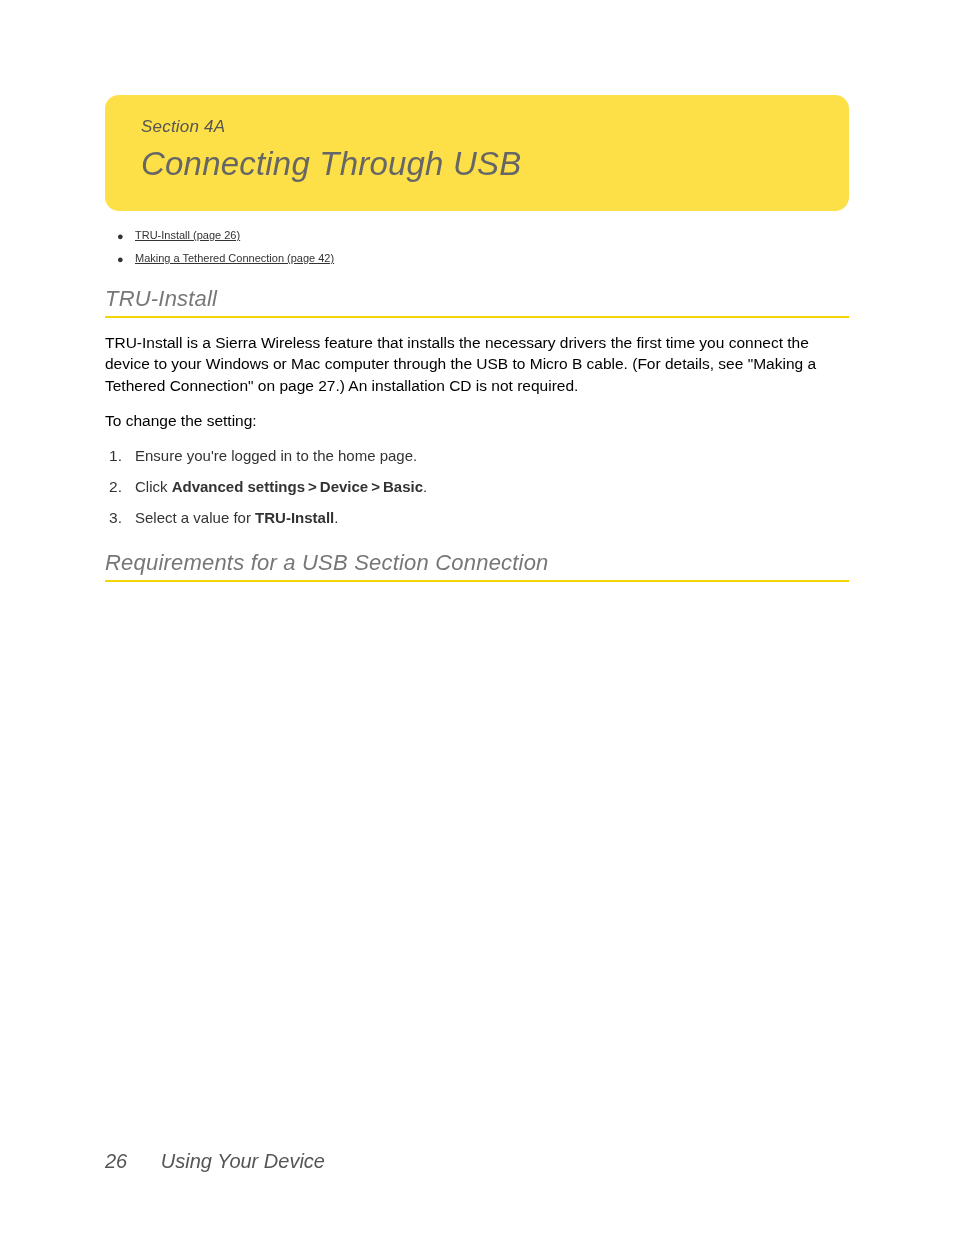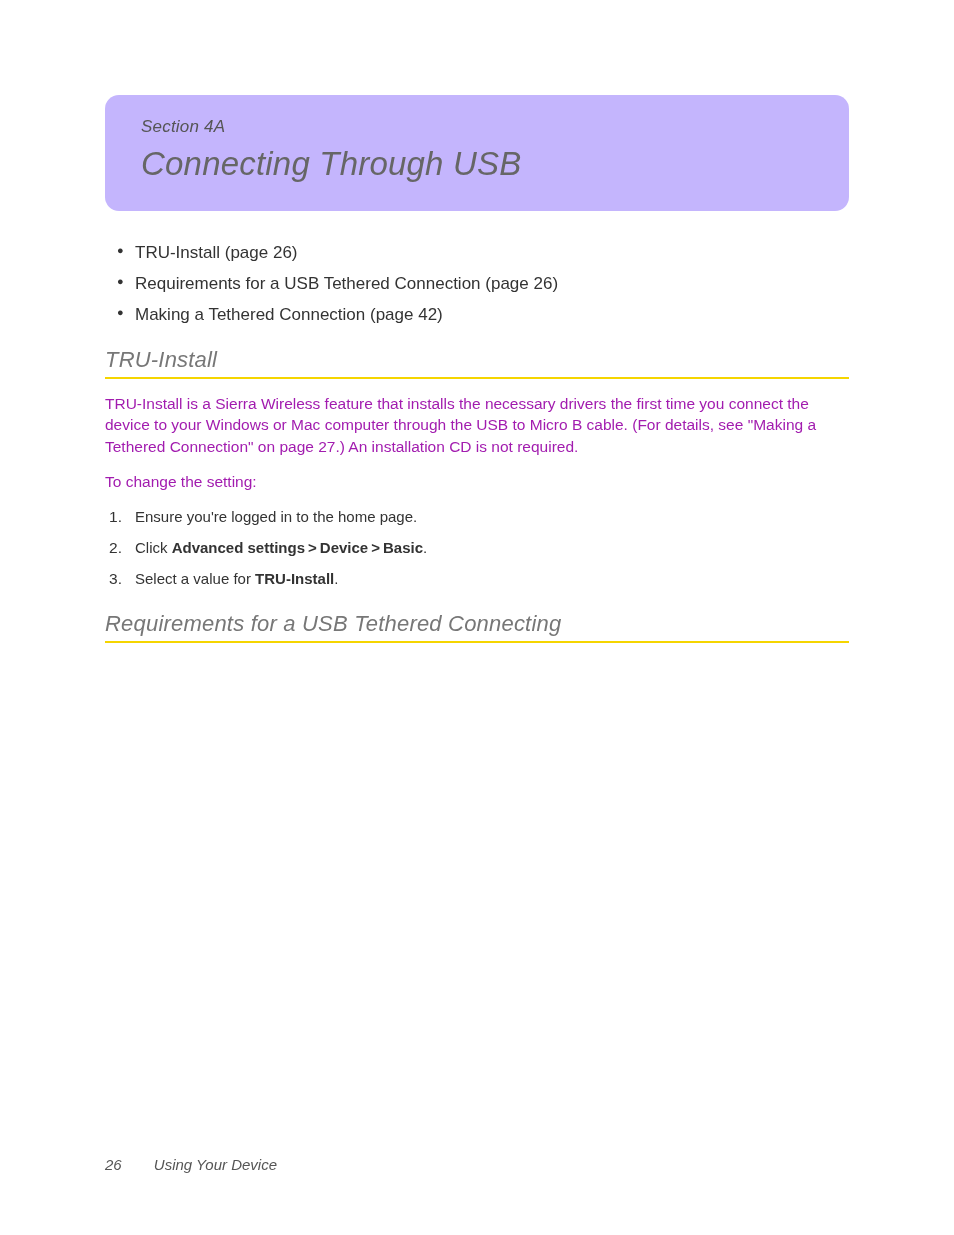--- a/index.html
+++ b/index.html
@@ -12,24 +12,24 @@
       background: #ffffff;
       width: 954px;
       height: 1235px;
       position: relative;
       color: #333333;
     }
     .page-container {
       padding: 95px 105px 60px 105px;
     }
     .header-box {
-      background: #c4b5fd;
+      background: #fde047;
       border-radius: 14px;
       padding: 22px 36px 28px 36px;
-      margin-bottom: 32px;
+      margin-bottom: 18px;
     }
     .section-label {
       font-style: italic;
       font-size: 17px;
       color: #555555;
       margin-bottom: 8px;
       letter-spacing: 0.2px;
     }
     .section-title {
       font-style: italic;
@@ -39,22 +39,23 @@
       letter-spacing: 0.2px;
     }
     .toc-list {
       list-style: none;
       margin: 0 0 22px 12px;
     }
     .toc-list li {
       position: relative;
       padding-left: 18px;
       margin-bottom: 11px;
-      font-size: 17px;
+      font-size: 11px;
       color: #333333;
+      text-decoration: underline;
     }
     .toc-list li::before {
       content: "●";
       position: absolute;
       left: 0;
       top: 1px;
       font-size: 11px;
       color: #333333;
     }
     .subsection-heading {
@@ -64,21 +65,21 @@
       font-weight: normal;
       border-bottom: 2px solid #f5d500;
       padding-bottom: 4px;
       margin-top: 8px;
       margin-bottom: 14px;
       letter-spacing: 0.2px;
     }
     .body-text {
       font-size: 15.5px;
       line-height: 1.38;
-      color: #a21caf;
+      color: #000000;
       margin-bottom: 14px;
     }
     .ordered-list {
       list-style: none;
       counter-reset: item;
       margin-left: 4px;
     }
     .ordered-list li {
       counter-increment: item;
       position: relative;
@@ -97,21 +98,21 @@
     }
     .bold {
       font-weight: bold;
       margin-top: 12px;
     }
     .footer {
       position: absolute;
       bottom: 62px;
       left: 105px;
       font-style: italic;
-      font-size: 15px;
+      font-size: 20px;
       color: #555555;
     }
     .footer-page {
       margin-right: 28px;
     }
     .gt-sep {
       font-weight: bold;
       margin: 0 3px;
     }
   </style>
@@ -120,40 +121,39 @@
 
 <div class="page-container">
 
   <div class="header-box">
     <div class="section-label">Section 4A</div>
     <div class="section-title">Connecting Through USB</div>
   </div>
 
   <ul class="toc-list">
     <li>TRU-Install (page 26)</li>
-    <li>Requirements for a USB Tethered Connection (page 26)</li>
     <li>Making a Tethered Connection (page 42)</li>
   </ul>
 
   <h2 class="subsection-heading">TRU-Install</h2>
 
   <p class="body-text">TRU-Install is a Sierra Wireless feature that installs the necessary drivers the first time you connect the device to your Windows or Mac computer through the USB to Micro B cable. (For details, see "Making a Tethered Connection" on page 27.) An installation CD is not required.</p>
   <p class="body-text">To change the setting:</p>
 
   <ol class="ordered-list">
     <li>Ensure you're logged in to the home page.</li>
     <li>
       <span>Click </span><span class="bold">Advanced settings</span><span class="gt-sep">&gt;</span><span class="bold">Device</span><span class="gt-sep">&gt;</span><span class="bold">Basic</span><span>.</span>
     </li>
     <li>
       <span>Select a value for </span><span class="bold">TRU-Install</span><span>.</span>
     </li>
   </ol>
 
-  <h2 class="subsection-heading" style="margin-top:22px;">Requirements for a USB Tethered Connecting</h2>
+  <h2 class="subsection-heading" style="margin-top:22px;">Requirements for a USB Section Connection</h2>
 
 
 </div>
 
 <div class="footer">
   <span class="footer-page">26</span>
   <span>Using Your Device</span>
 </div>
 
 </body></html>

